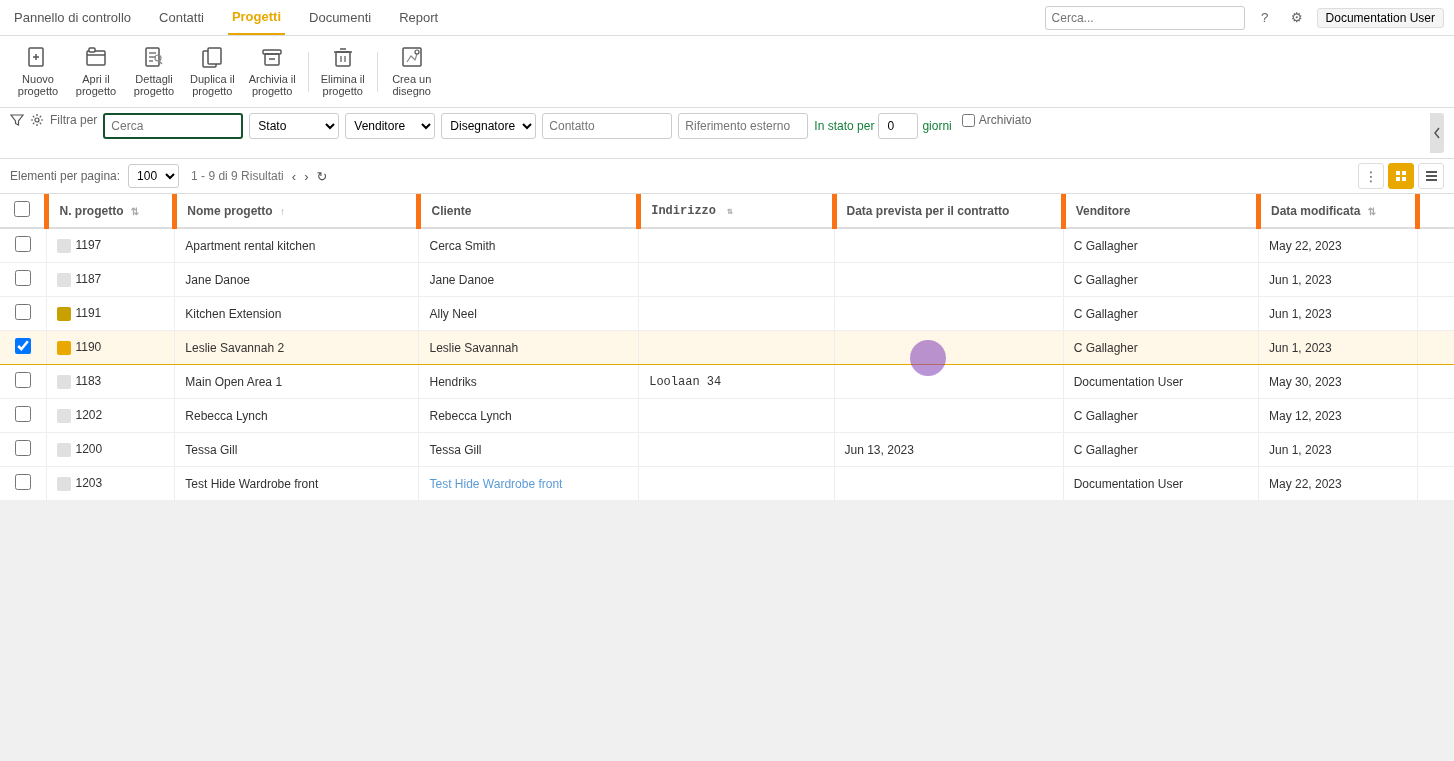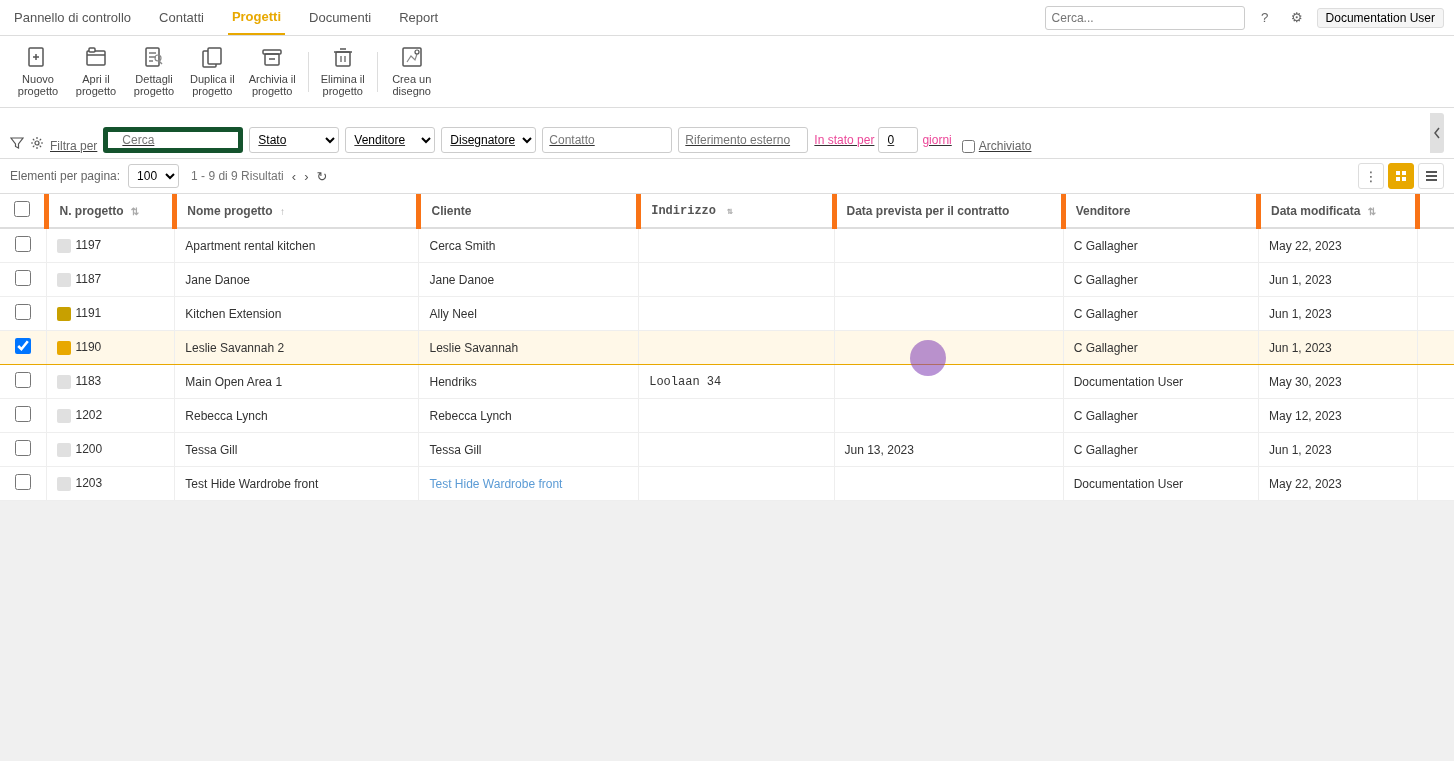--- a/index.html
+++ b/index.html
@@ -37,43 +37,43 @@
     .toolbar-btn {
       display: flex; flex-direction: column; align-items: center;
       min-width: 56px; padding: 4px 6px; cursor: pointer; border: none; background: none;
       font-size: 11px; color: #444; border-radius: 3px; gap: 2px;
     }
     .toolbar-btn .tb-icon { font-size: 20px; color: #555; line-height: 1; }
     .toolbar-separator { width: 1px; height: 40px; background: #ddd; margin: 0 4px; }
 
     
     .filter-bar {
-      display: flex; align-items: flex-end; background: #fff; border-bottom: 1px solid #ddd;
-      padding: 5px 10px; gap: 6px; flex-wrap: nowrap; text-decoration: underline;
+      display: flex; align-items: flex-start; background: #fff; border-bottom: 1px solid #ddd;
+      padding: 5px 10px; gap: 6px; flex-wrap: nowrap;
     }
     .filter-icon-btn { cursor: pointer; color: #555; font-size: 14px; }
     .filter-label { font-size: 12px; color: #666; white-space: nowrap; }
     .filter-search {
-      height: 26px; border: 5px solid #14532d; border-radius: 3px; padding: 0 14px;
+      height: 26px; border: 2px solid #14532d; border-radius: 3px; padding: 0 6px;
       font-size: 12px; width: 140px;
     }
     .filter-select {
       height: 26px; border: 1px solid #ccc; border-radius: 3px; padding: 0 4px;
       font-size: 12px; background: #fff; cursor: pointer; min-width: 90px;
     }
     .filter-text-input {
       height: 26px; border: 1px solid #ccc; border-radius: 3px; padding: 0 6px;
       font-size: 12px; width: 130px;
     }
     .filter-ref-input {
       height: 26px; border: 1px solid #ccc; border-radius: 3px; padding: 0 6px;
       font-size: 12px; width: 130px;
     }
     .filter-days-wrapper { display: flex; align-items: center; gap: 4px; }
-    .filter-days-label { font-size: 12px; color: #ec4899; white-space: nowrap; }
+    .filter-days-label { font-size: 12px; color: #15803d; white-space: nowrap; }
     .filter-days-input {
       height: 26px; border: 1px solid #ccc; border-radius: 3px; padding: 0 4px;
       font-size: 12px; width: 40px; text-align: center;
     }
     .filter-archived-wrapper { display: flex; align-items: center; gap: 4px; margin-left: 4px; }
     .filter-archived-label { font-size: 12px; color: #666; }
     .right-collapse { margin-left: auto; width: 14px; height: 40px; background: #e0e0e0; cursor: pointer; display: flex; align-items: center; justify-content: center; border-radius: 0 3px 3px 0; }
 
     
     .pagination-bar {

